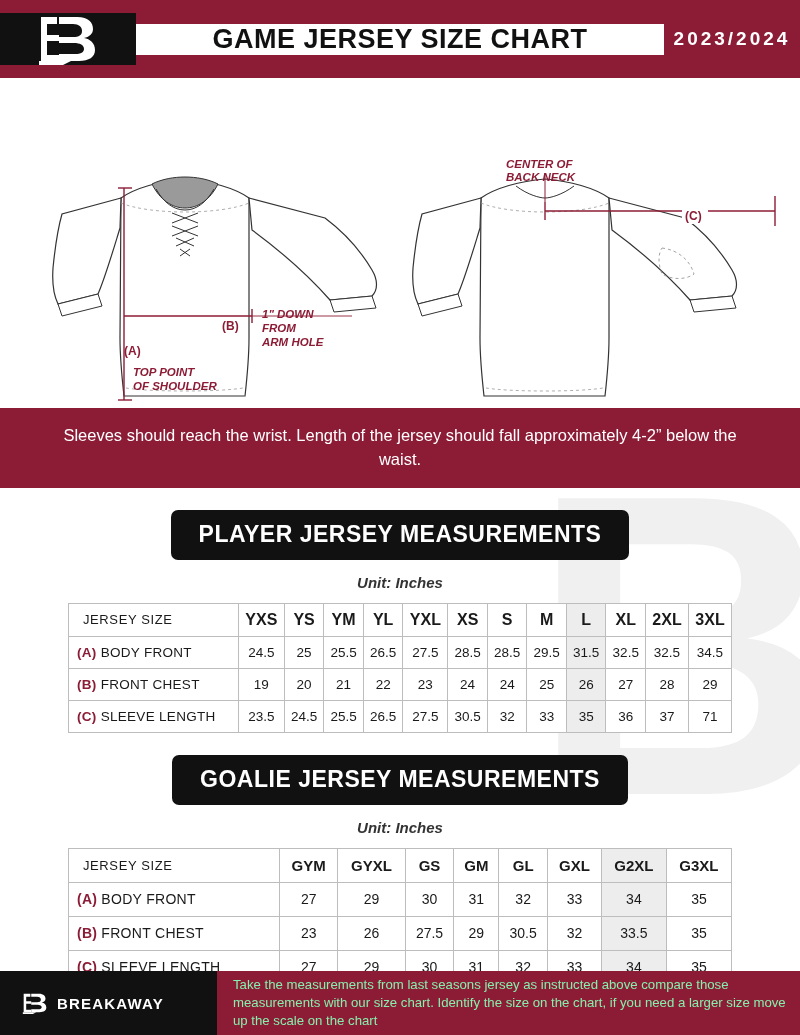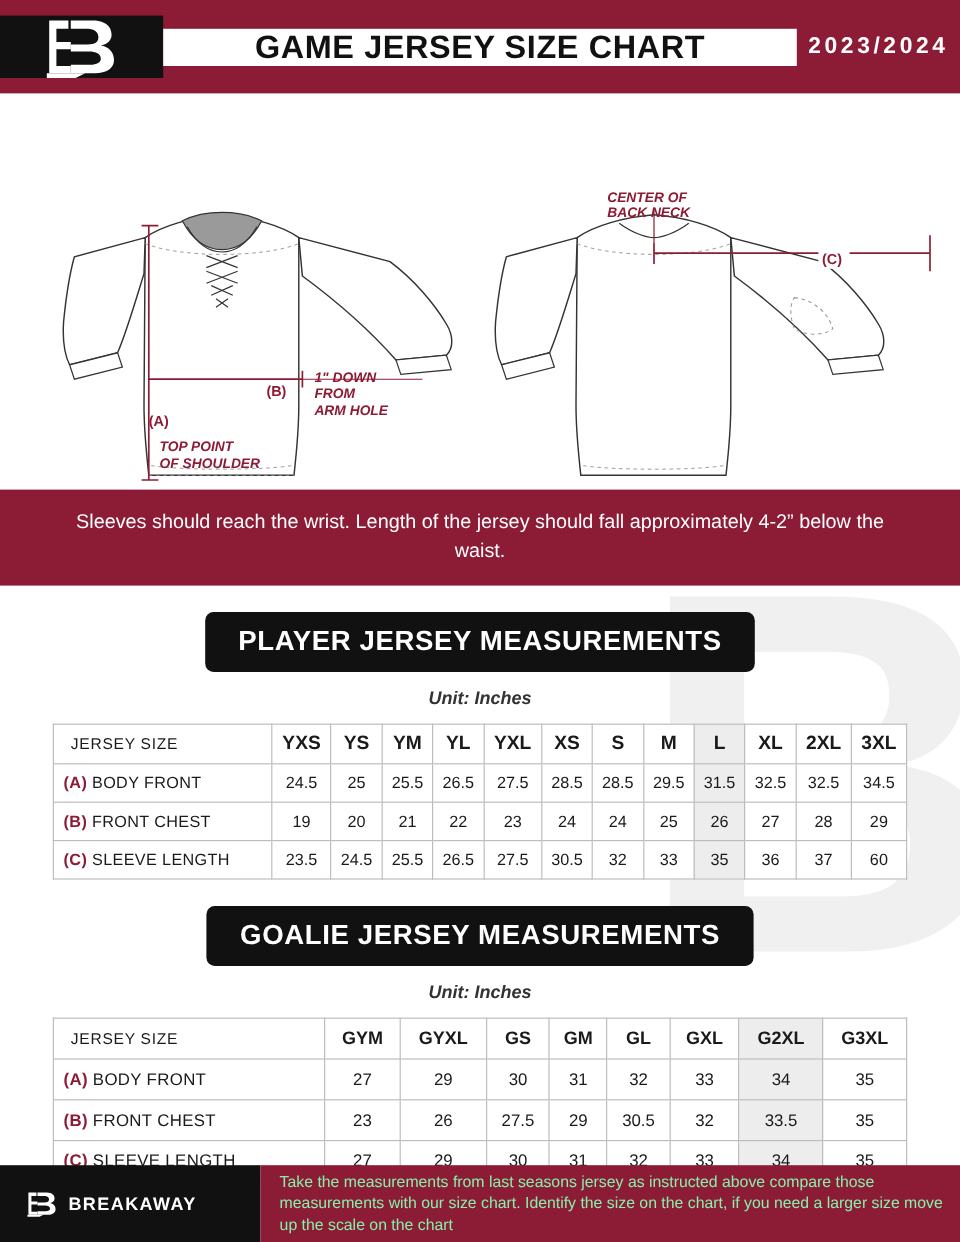--- a/index.html
+++ b/index.html
@@ -116,21 +116,21 @@
   .unit {
     text-align: center;
     font-size: 15px;
     font-style: italic;
     font-weight: bold;
     color: #333;
     padding-bottom: 12px;
   }
 
   
-  .table-wrap { padding: 0 44px; }
+  .table-wrap { padding: 0 68px; }
   table {
     width: 100%;
     border-collapse: collapse;
     background: #fff;
     font-size: 13.5px;
   }
   table td, table th {
     border: 1px solid #bdbdbd;
     padding: 7px 4px;
     text-align: center;
@@ -355,21 +355,21 @@
           <td>24.5</td>
           <td>25.5</td>
           <td>26.5</td>
           <td>27.5</td>
           <td>30.5</td>
           <td>32</td>
           <td>33</td>
           <td class="hl">35</td>
           <td>36</td>
           <td>37</td>
-          <td>60</td>
+          <td>71</td>
         </tr>
       </tbody>
     </table>
   </div>
 </div>
 
 <div class="section goalie">
   <div class="pill-wrap">
     <div class="pill">GOALIE JERSEY MEASUREMENTS</div>
   </div>

